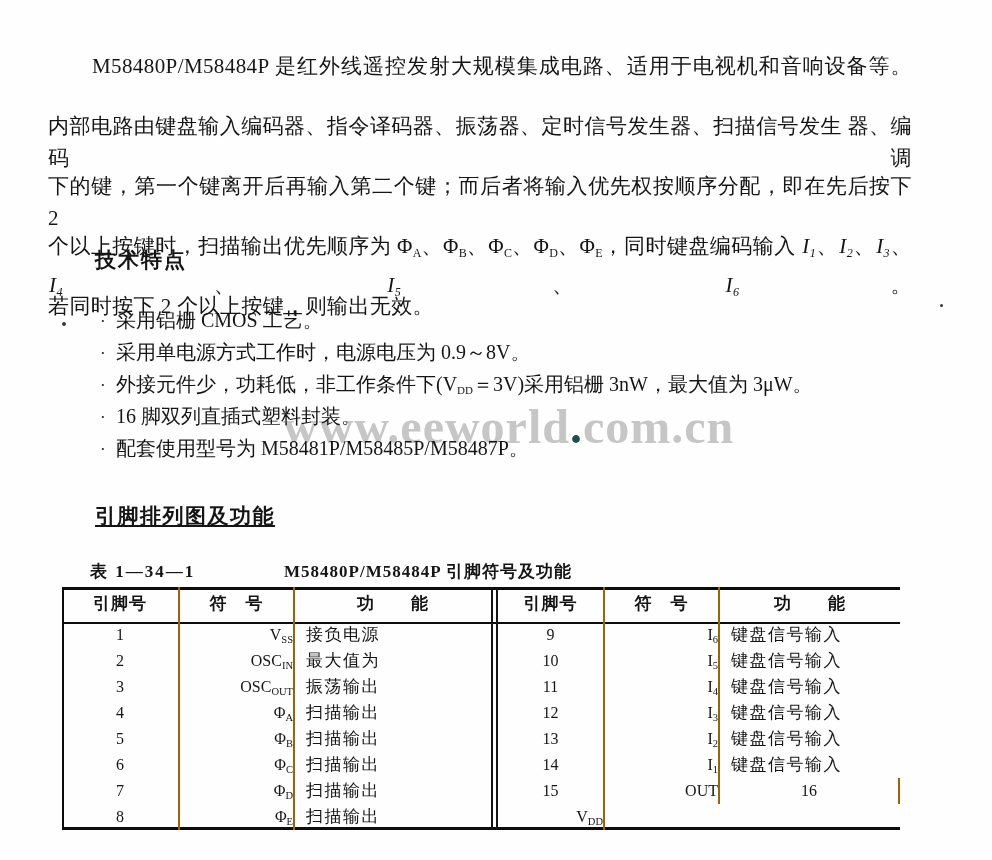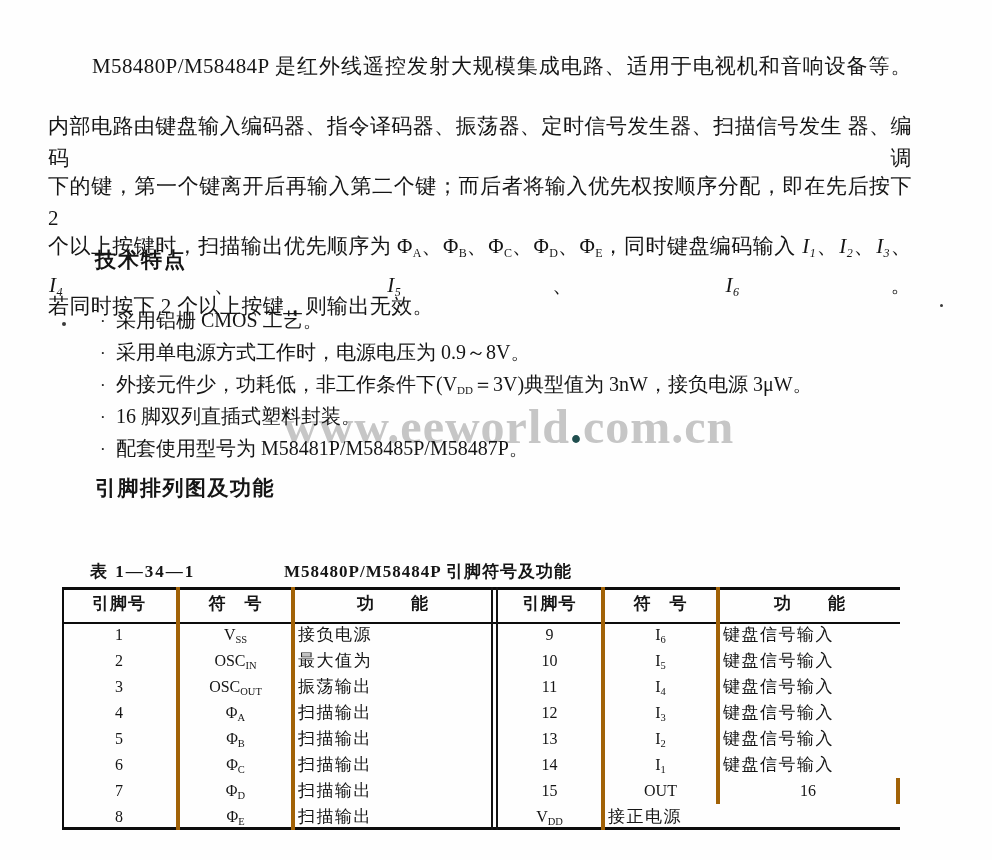--- a/index.html
+++ b/index.html
@@ -22,43 +22,43 @@
   #features-heading{left:95px;top:246px;font-size:21px;font-weight:bold;letter-spacing:2px;z-index:2;text-align:right;}
   #features{left:100px;top:304px;margin:0;padding:0;list-style:none;font-size:20px;z-index:2;}
   #features li{height:32px;line-height:32px;white-space:nowrap;}
   .bullet{display:inline-block;width:16px;font-size:17px;}
   #features sub{font-size:11px;vertical-align:-3px;}
 
   
   #watermark{left:283px;top:399px;font-size:48px;font-weight:bold;letter-spacing:1px;z-index:1;white-space:nowrap;}
 
   
-  #pins-heading{left:95px;top:474px;font-size:21px;font-weight:bold;letter-spacing:1.5px;z-index:2;}
+  #pins-heading{left:95px;top:502px;font-size:21px;font-weight:bold;letter-spacing:1.5px;z-index:2;text-decoration:underline;}
   #caption-label{left:90px;top:560px;font-size:17px;font-weight:bold;letter-spacing:2px;z-index:2;}
   #caption-title{left:284px;top:560px;font-size:17px;font-weight:bold;letter-spacing:1px;z-index:2;}
 
   
   #tablewrap{left:62px;top:587px;width:838px;height:243px;z-index:2;}
   .tline{position:absolute;background:#0c0c0c;}
   #t-top{left:0;right:0;top:0;height:3px;}
   #t-head{left:0;right:0;top:35px;height:2px;}
   #t-bottom{left:0;right:0;bottom:0;height:3px;}
   #t-left{left:0;top:0;bottom:0;width:2px;}
   .grid{position:absolute;top:0;display:grid;grid-template-rows:35px repeat(8,26px);}
   #grid-left{left:0;width:429px;grid-template-columns:118px 115px 196px;}
   #spacer{position:absolute;left:429px;top:0;width:3px;height:243px;
           border-left:2px solid #141414;border-right:2px solid #141414;box-sizing:content-box;}
   #grid-right{left:436px;width:402px;grid-template-columns:107px 115px 180px;}
   .cell{box-sizing:border-box;overflow:hidden;}
-  .bR{border-right:4px solid #a16207;}
+  .bR{border-right:2px solid #a16207;}
   .th{font-weight:bold;font-size:17px;line-height:34px;text-align:center;letter-spacing:1px;}
   .pin{font-size:16px;line-height:26px;text-align:center;}
-  .tsym{font-size:16px;line-height:26px;text-align:center;}
+  .tsym{font-size:16px;line-height:26px;text-align:right;}
   .tsym sub{font-size:10.5px;vertical-align:-3px;}
-  .fn{font-size:17px;line-height:26px;padding-left:3px;letter-spacing:1.5px;white-space:nowrap;}
+  .fn{font-size:17px;line-height:26px;padding-left:11px;letter-spacing:1.5px;white-space:nowrap;}
 
   
   .artifact{position:absolute;background:#3a3a3a;border-radius:50%;z-index:2;}
   #art1{left:62px;top:322px;width:4px;height:4px;}
   #art2{left:940px;top:304px;width:3px;height:3px;}
 </style>
 </head>
 <body>
 
 <div class="abs" id="watermark" style="color: rgb(198, 198, 198);"><span>www.eeworld</span><span style="color: rgb(31, 78, 78);">.</span><span>com.cn</span></div>
@@ -68,21 +68,21 @@
   <div class="pline jline">内部电路由键盘输入编码器、指令译码器、振荡器、定时信号发生器、扫描信号发生 器、编码调</div>
   <div class="pline jline">下的键，第一个键离开后再输入第二个键；而后者将输入优先权按顺序分配，即在先后按下 2</div>
   <div class="pline jline"><span>个以上按键时，扫描输出优先顺序为 </span><span><span>Φ</span><sub>A</sub></span><span>、</span><span><span>Φ</span><sub>B</sub></span><span>、</span><span><span>Φ</span><sub>C</sub></span><span>、</span><span><span>Φ</span><sub>D</sub></span><span>、</span><span><span>Φ</span><sub>E</sub></span><span>，同时键盘编码输入 </span><span class="vi"><span>I</span><sub>1</sub></span><span>、</span><span class="vi"><span>I</span><sub>2</sub></span><span>、</span><span class="vi"><span>I</span><sub>3</sub></span><span>、</span><span class="vi"><span>I</span><sub>4</sub></span><span>、</span><span class="vi"><span>I</span><sub>5</sub></span><span>、</span><span class="vi"><span>I</span><sub>6</sub></span><span>。</span></div>
   <div class="pline">若同时按下 2 个以上按键，则输出无效。</div>
 </div>
 
 <div class="abs" id="features-heading">技术特点</div>
 <ul class="abs" id="features">
   <li><span class="bullet">·</span><span>采用铝栅 CMOS 工艺。</span></li>
   <li><span class="bullet">·</span><span>采用单电源方式工作时，电源电压为 0.9～8V。</span></li>
-  <li><span class="bullet">·</span><span><span>外接元件少，功耗低，非工作条件下(V</span><sub>DD</sub><span>＝3V)典型值为 3nW，接负电源 3μW。</span></span></li>
+  <li><span class="bullet">·</span><span><span>外接元件少，功耗低，非工作条件下(V</span><sub>DD</sub><span>＝3V)采用铝栅 3nW，最大值为 3μW。</span></span></li>
   <li><span class="bullet">·</span><span>16 脚双列直插式塑料封装。</span></li>
   <li><span class="bullet">·</span><span>配套使用型号为 M58481P/M58485P/M58487P。</span></li>
 </ul>
 
 <div class="abs" id="pins-heading">引脚排列图及功能</div>
 <div class="abs" id="caption-label">表 1—34—1</div>
 <div class="abs" id="caption-title">M58480P/M58484P 引脚符号及功能</div>
 
 <div class="abs" id="tablewrap">
   <div class="tline" id="t-top"></div>
@@ -138,18 +138,17 @@
       <div class="cell pin bR">13</div>
       <div class="cell tsym bR"><span>I</span><sub>2</sub></div>
       <div class="cell fn">键盘信号输入</div>
       <div class="cell pin bR">14</div>
       <div class="cell tsym bR"><span>I</span><sub>1</sub></div>
       <div class="cell fn">键盘信号输入</div>
       <div class="cell pin bR">15</div>
       <div class="cell tsym bR"><span>OUT</span></div>
       <div class="cell pin bR">16</div>
       <div class="cell tsym bR"><span>V</span><sub>DD</sub></div>
-      <div class="cell fn">接正电源</div>
     </div>
 </div>
 
 <div class="artifact" id="art1"></div>
 <div class="artifact" id="art2"></div>
 
 </body></html>

